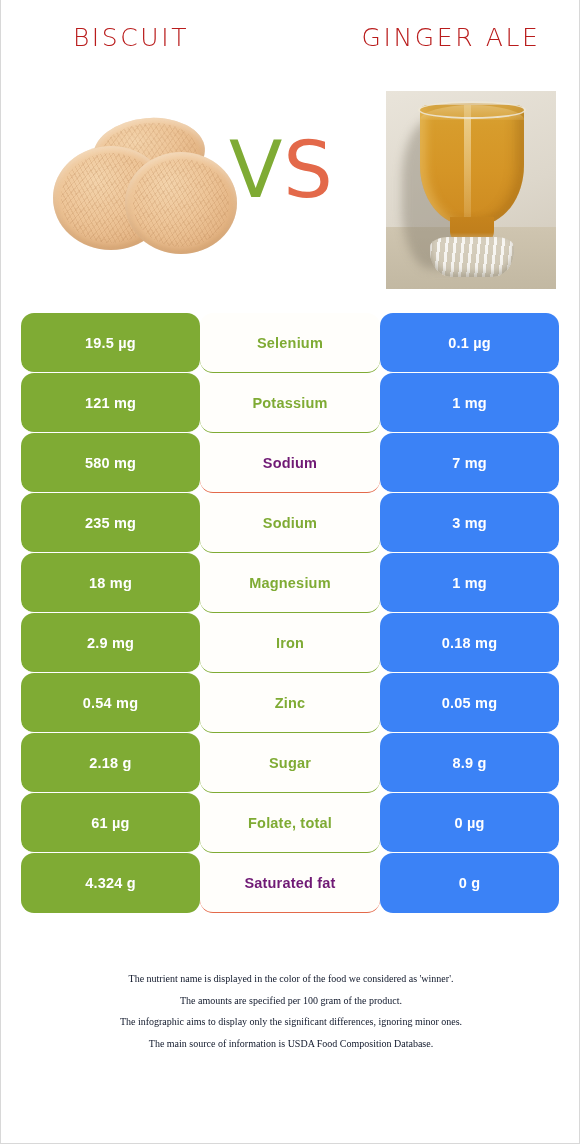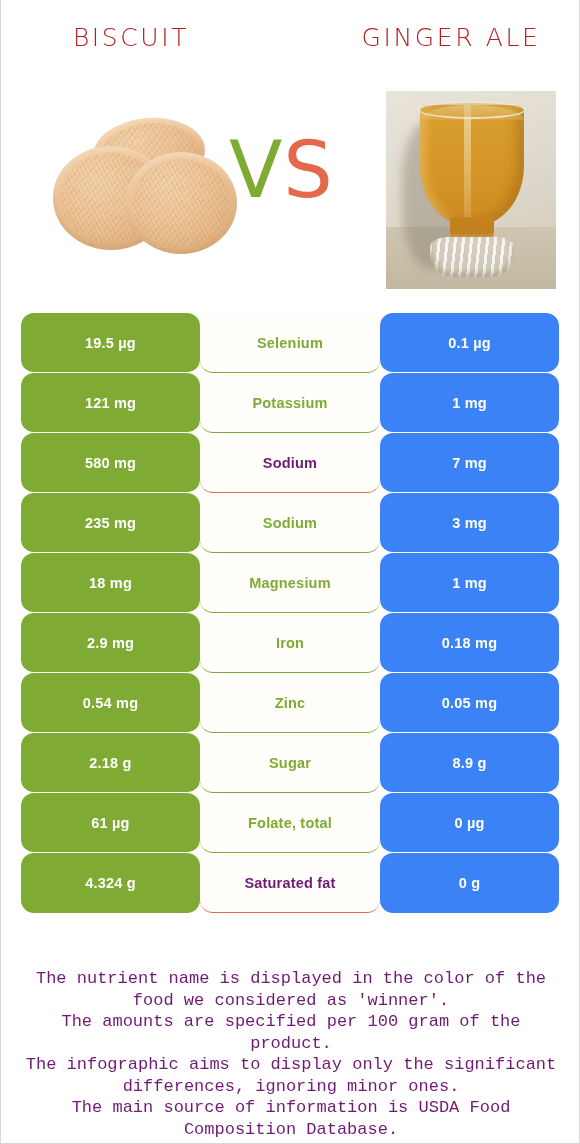--- a/index.html
+++ b/index.html
@@ -231,24 +231,24 @@
   .row:last-child .cell-left,
   .row:last-child .cell-right { border-bottom: none; }
 
   
   .note {
     position: absolute;
     left: 20px;
     top: 968px;
     width: 540px;
     text-align: center;
-    font-size: 17px;
+    font-size: 10px;
     line-height: 21.5px;
-    color: #701a75;
-    font-family: Liberation Mono, monospace;
+    color: #0f172a;
+    font-family: Liberation Serif, serif;
   }
   .note p { margin: 0; }
 </style>
 </head>
 <body>
 
 <div class="page">
 
   <div class="headers">
     <div class="head-title head-left">BISCUIT</div>

